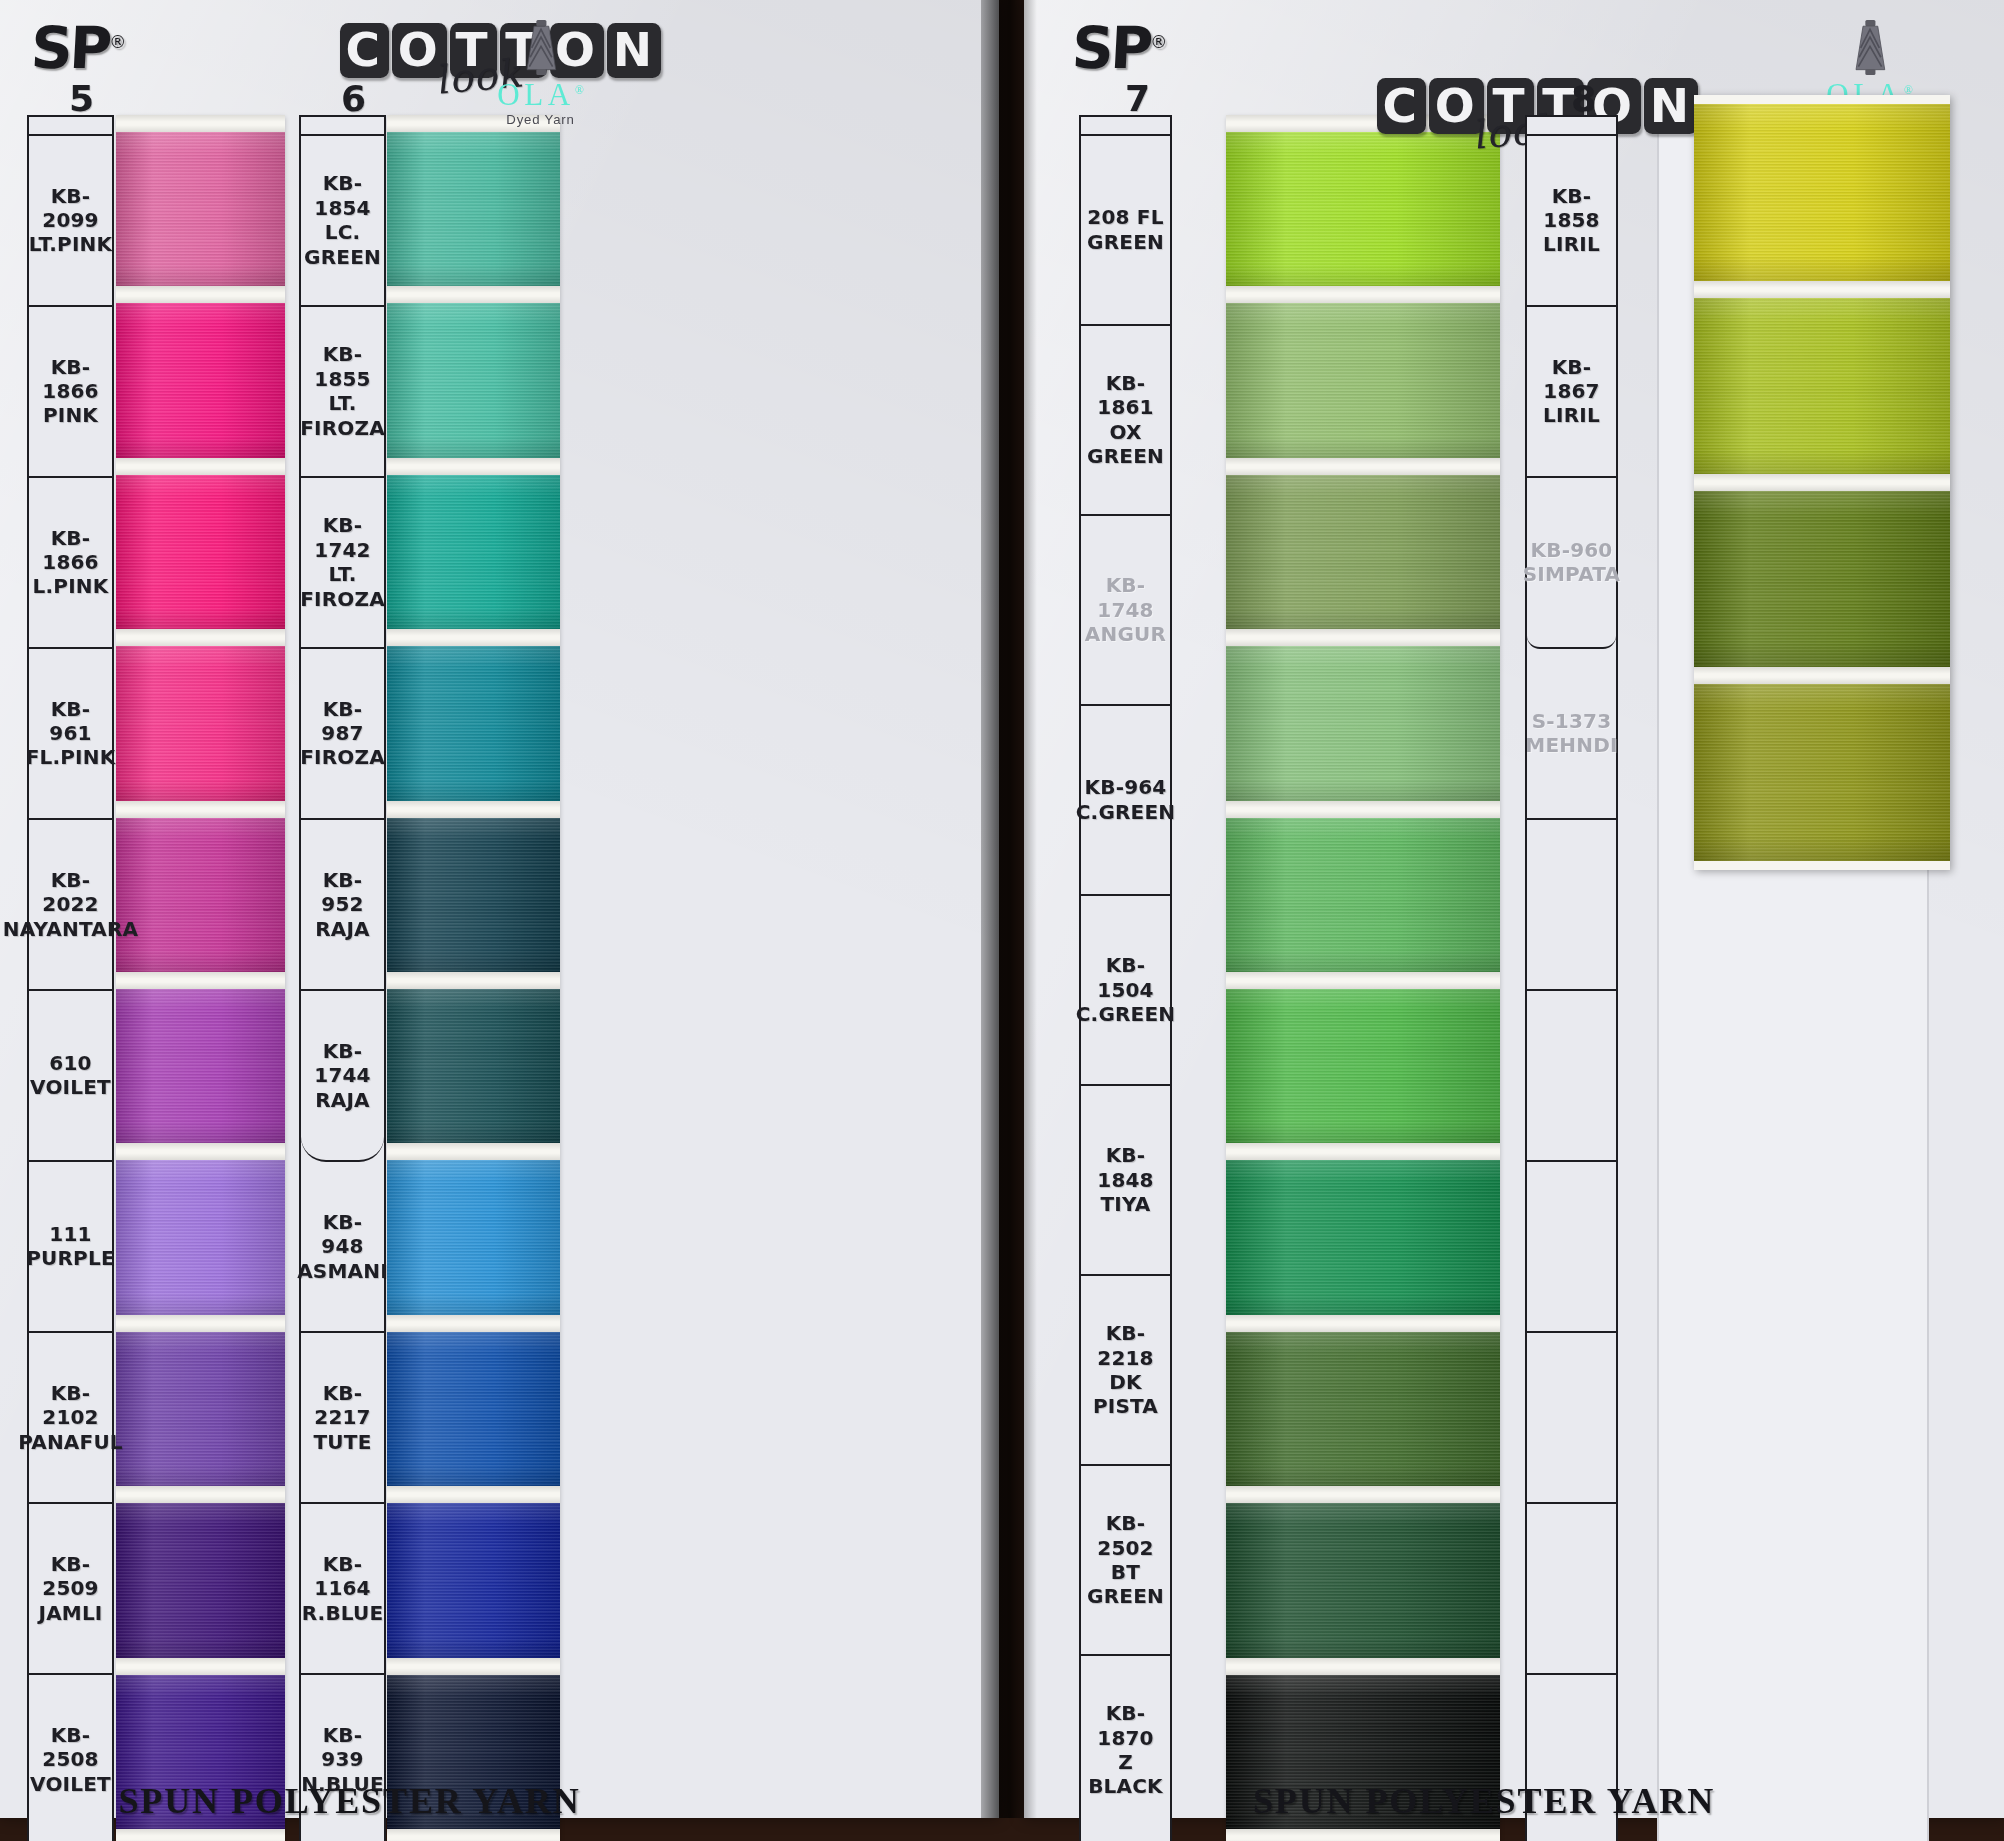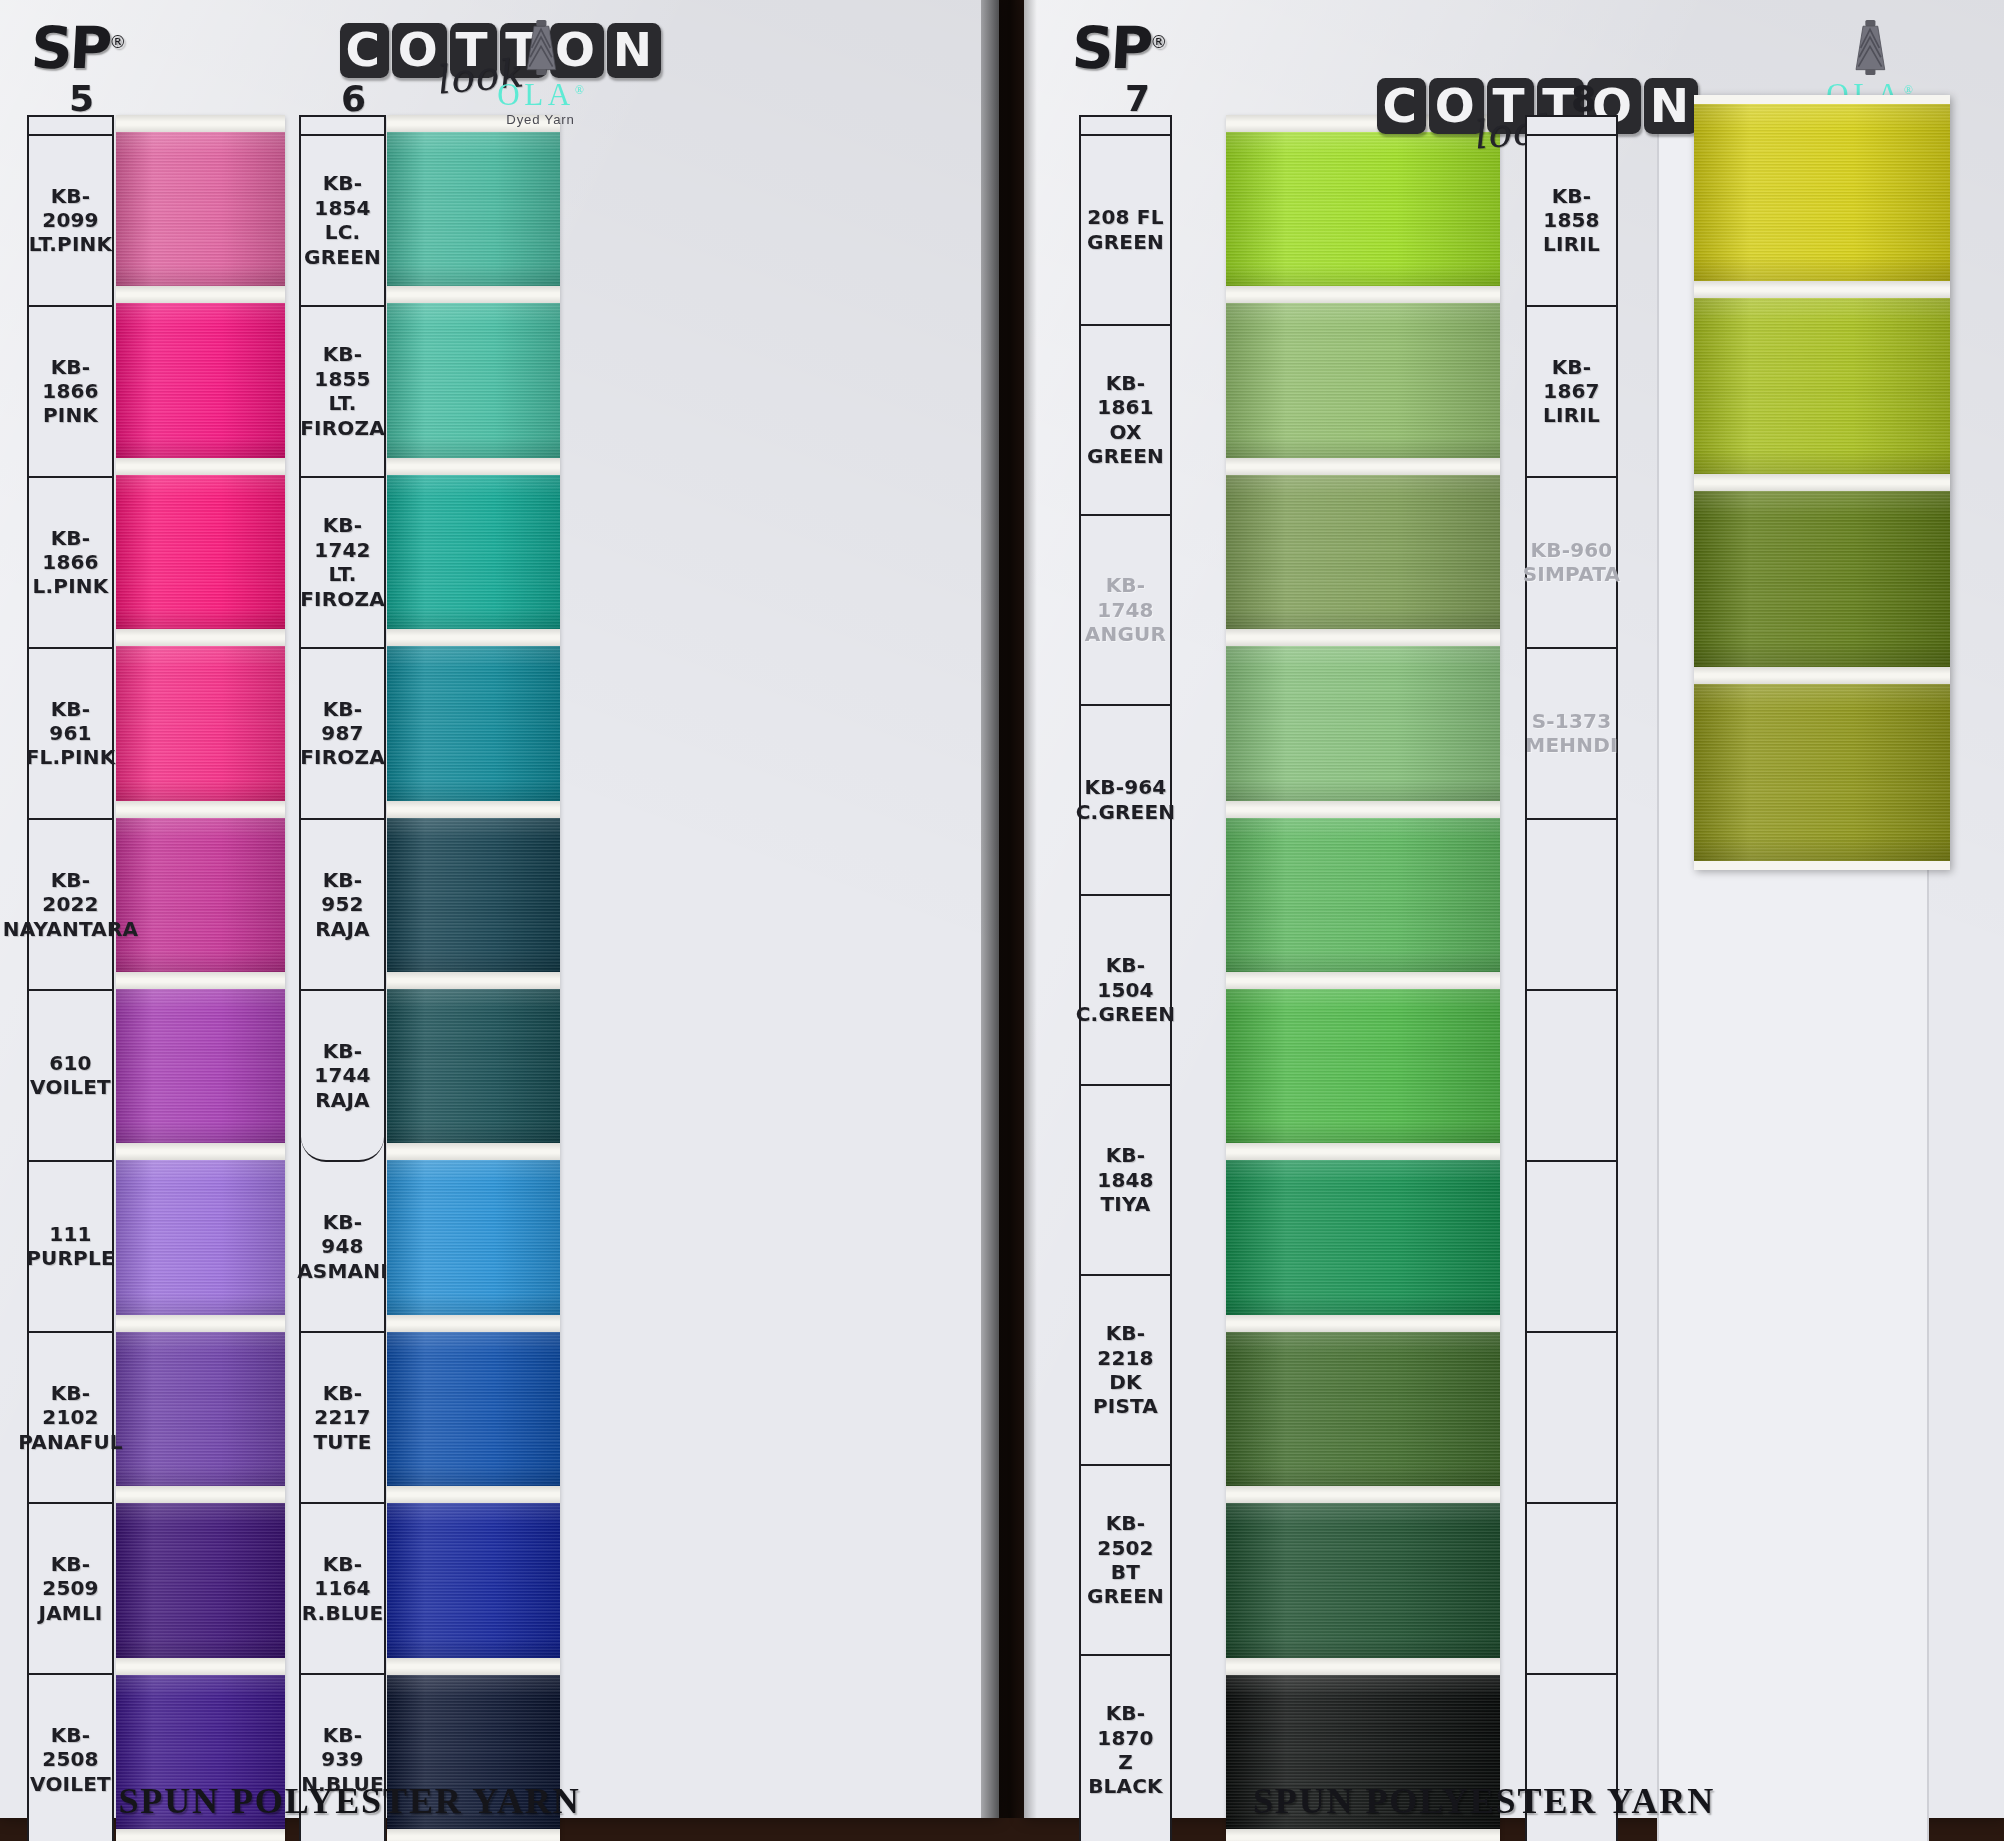--- a/index.html
+++ b/index.html
@@ -503,21 +503,21 @@
   <div class="labelcol" id="labels-8" style="left:1525px; top:115px; width:93px; height:1731px;">
       <div class="lbl-spacer"></div>
       <div class="lbl-cell" style="flex: 1 1 0px;">
         <div>KB-1858</div>
         <div>LIRIL</div>
       </div>
       <div class="lbl-cell" style="flex: 1 1 0px;">
         <div>KB-1867</div>
         <div>LIRIL</div>
       </div>
-      <div class="lbl-cell faded" style="flex: 1 1 0px;">
+      <div class="lbl-cell faded" style="flex: 1 1 0px; border-radius: 13px;">
         <div>KB-960</div>
         <div>SIMPATA</div>
       </div>
       <div class="lbl-cell faded" style="flex: 1 1 0px;">
         <div>S-1373</div>
         <div>MEHNDI</div>
       </div>
       <div class="lbl-cell empty" style="flex: 1 1 0px;"></div>
       <div class="lbl-cell empty" style="flex: 1 1 0px;"></div>
       <div class="lbl-cell empty" style="flex: 1 1 0px;"></div>

